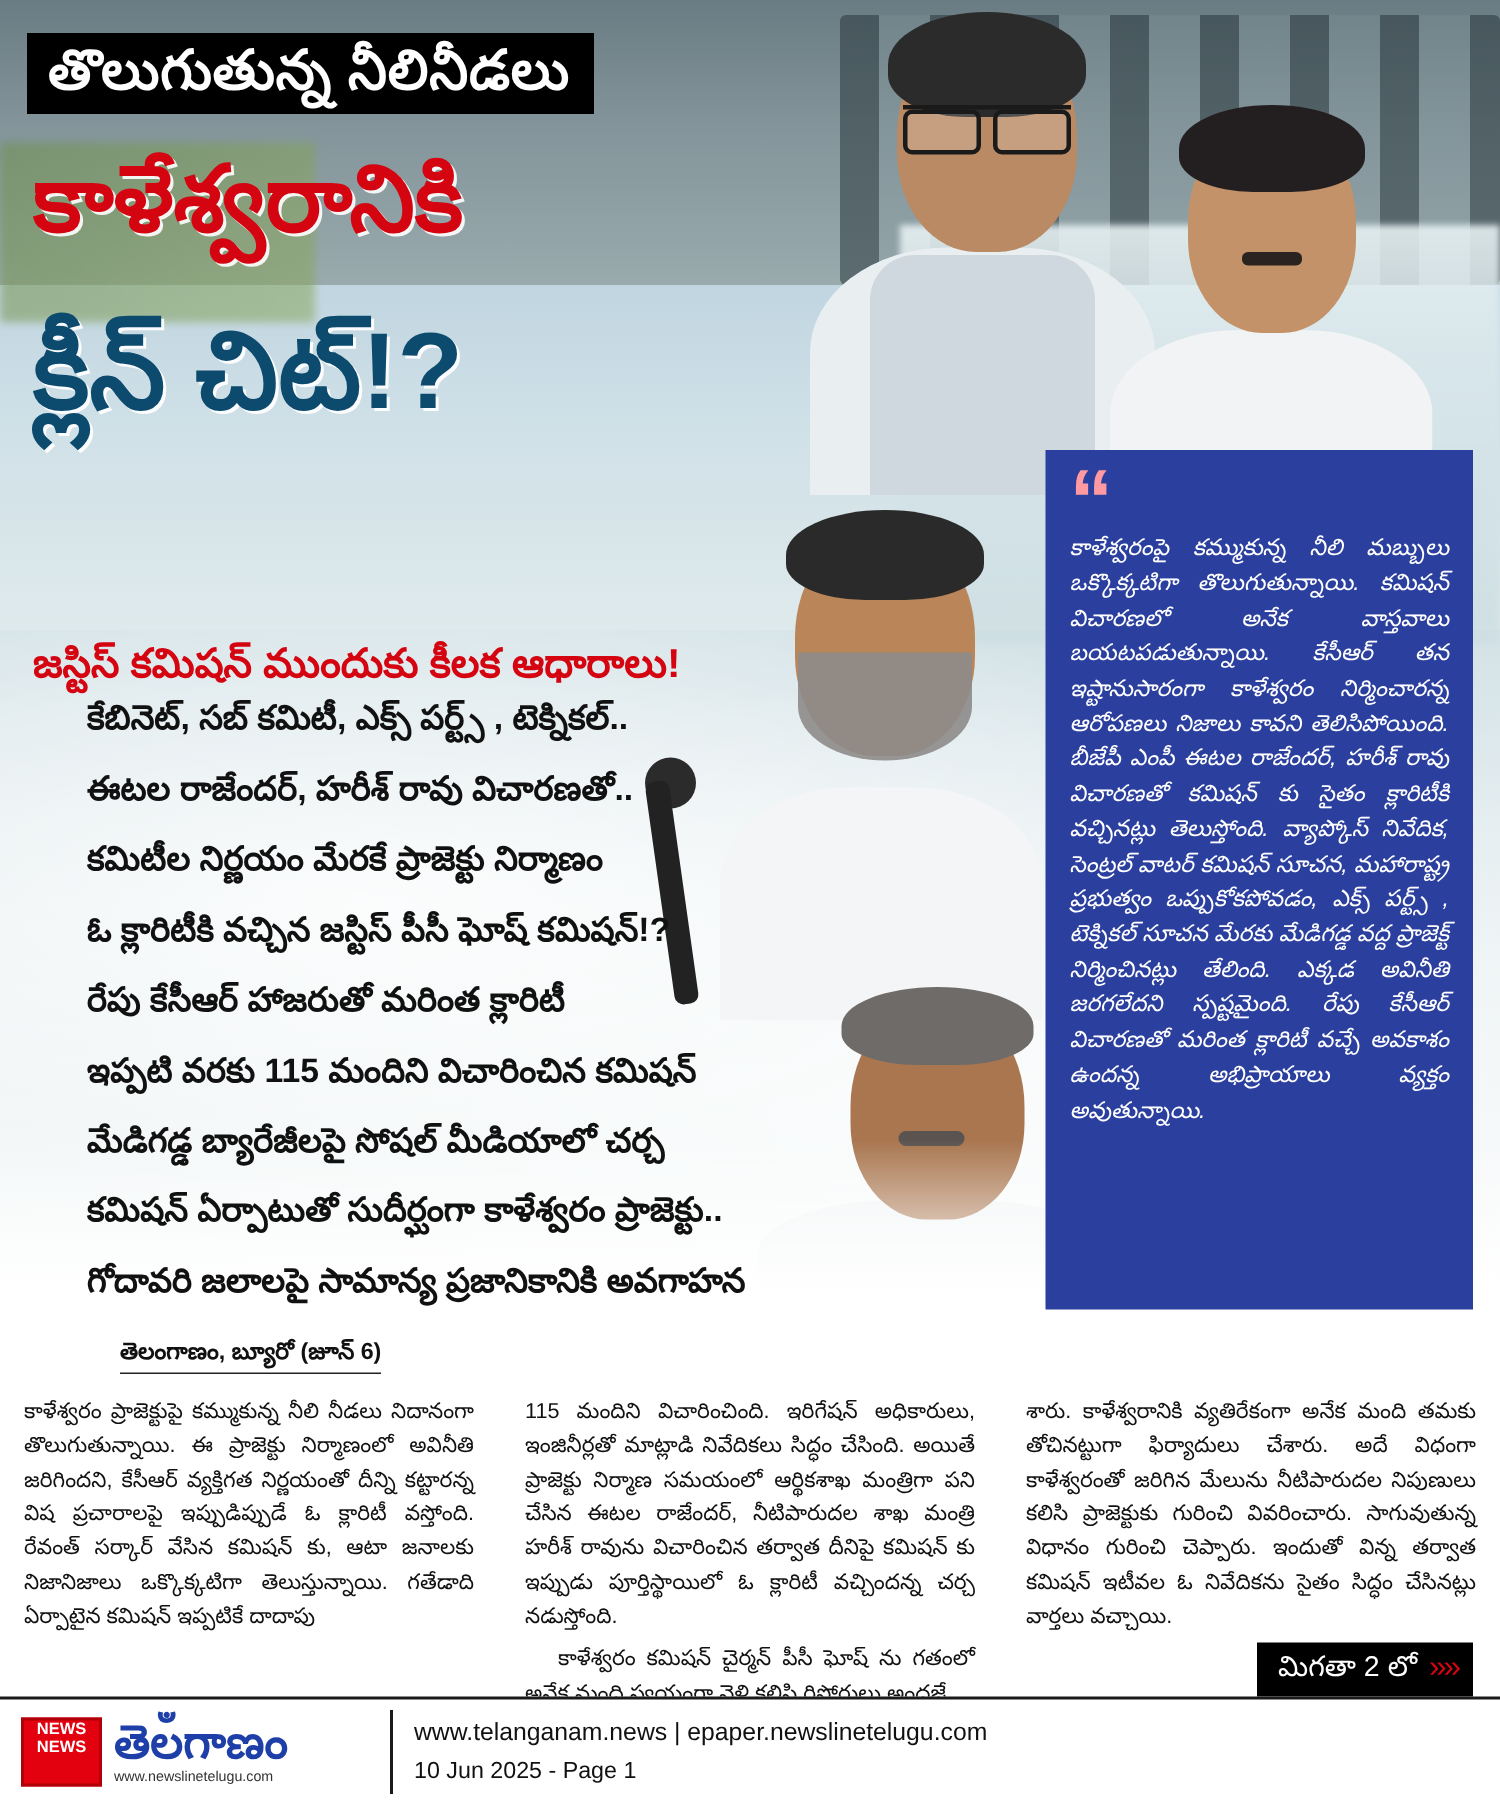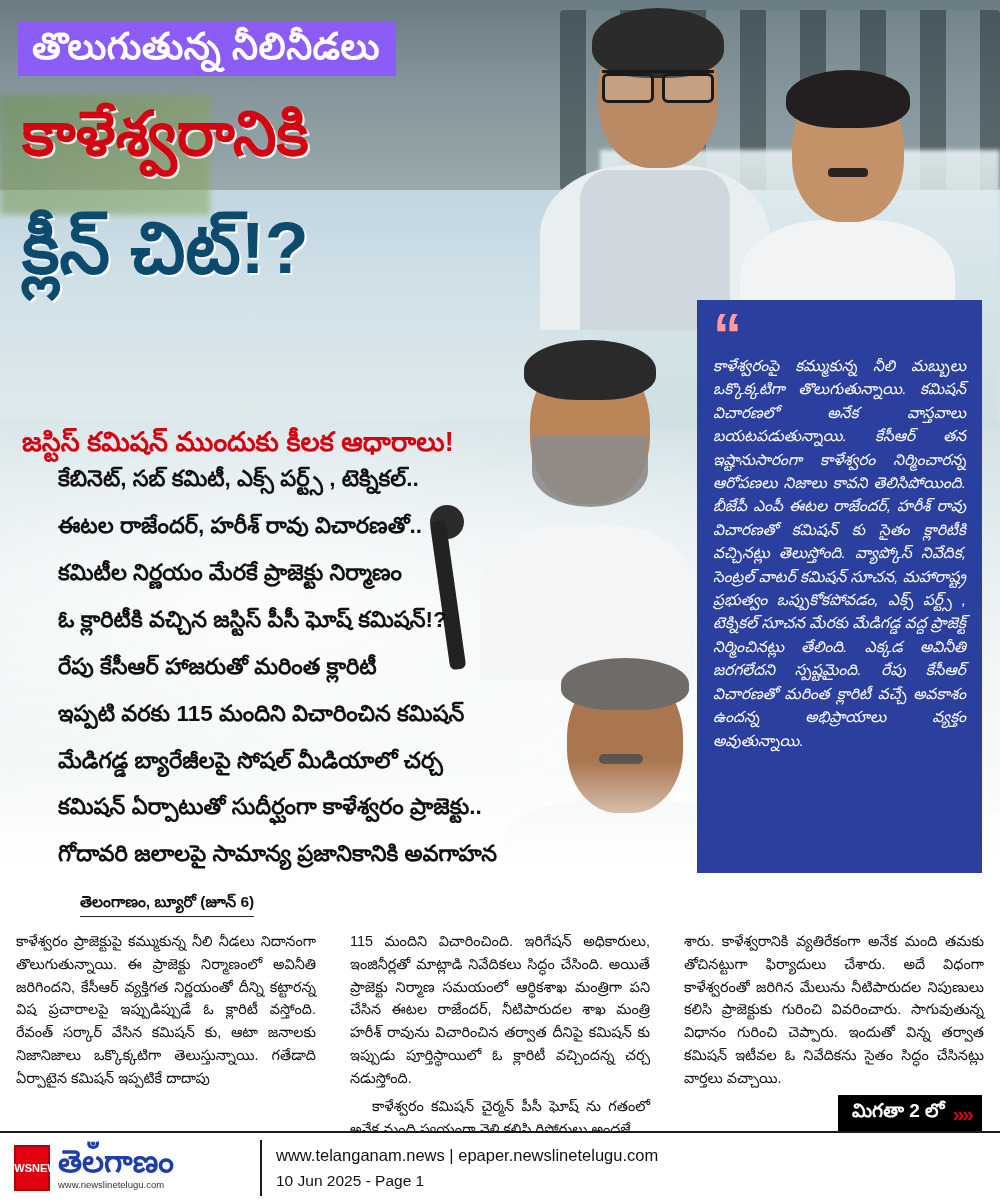--- a/index.html
+++ b/index.html
@@ -112,21 +112,21 @@
 
   
   .fade-bottom {
     position: absolute; left: 0; bottom: 0; width: 1000px; height: 120px;
     background: linear-gradient(to bottom, rgba(255,255,255,0), #fff 85%);
   }
 
   
   .kicker {
     position: absolute; left: 18px; top: 22px;
-    background: #8b5cf6;
+    background: #000000;
     color: #ffffff;
     font-size: 37px;
     font-weight: 700;
     letter-spacing: .5px;
     padding: 4px 16px 9px 14px;
     line-height: 1.12;
     white-space: nowrap;
   }
   .headline1 {
     position: absolute; left: 22px; top: 98px;
@@ -212,43 +212,43 @@
     color: #111;
     text-align: justify;
     font-weight: 400;
   }
   .col p { margin: 0 0 6px 0; text-indent: 0; }
   .col p.indent { text-indent: 22px; }
 
   
   .cont-badge {
     position: absolute; right: 18px; top: 1095px;
-    display: flex; align-items: flex-end;
+    display: flex; align-items: flex-start;
     background: #000; color: #fff;
     padding: 5px 10px 7px 14px;
-    font-size: 19px; font-weight: 700;
+    font-size: 19px; font-weight: 400;
   }
   .cont-badge .arrows { color: #d40511; font-size: 21px; margin-left: 8px; letter-spacing: -2px; }
 
   
   .footer {
     position: absolute; left: 0; bottom: 0;
     width: 1000px; height: 72px;
     border-top: 2px solid #1a1a1a;
     background: #ffffff;
     display: flex; align-items: center;
   }
   .logo-wrap { display: flex; align-items: center; padding-left: 14px; width: 246px; }
   .logo-mark {
-    width: 36px; height: 46px;
+    width: 54px; height: 46px;
     background: #e3000f;
     color: #fff;
     font-size: 11px; font-weight: 700;
-    display: flex; flex-direction: row;
-    align-items: center; justify-content: center;
+    display: flex; flex-direction: column;
+    align-items: center; justify-content: flex-start;
     line-height: 1.1;
     border: 2px solid #b00009;
   }
   .logo-words { margin-left: 8px; }
   .logo-title {
     font-size: 31px; font-weight: 700; color: #1f3fa8; line-height: 1;
   }
   .logo-title .om { color: #e3000f; }
   .logo-sub { font-size: 9.5px; color: #333; margin-top: 2px; }
   .footer-divider {

